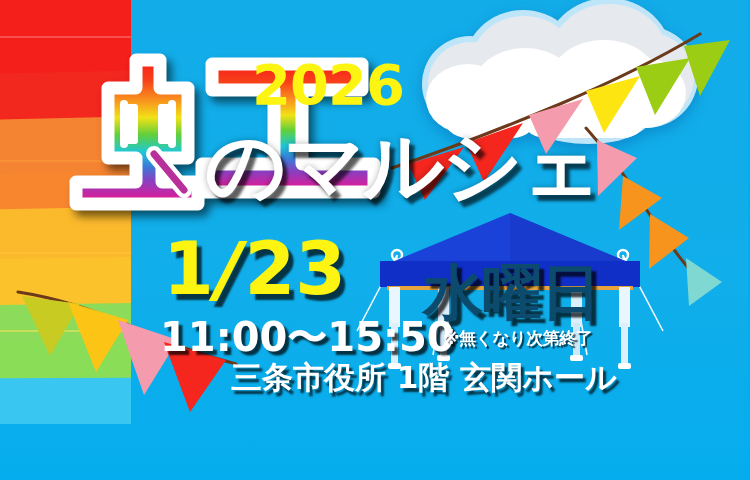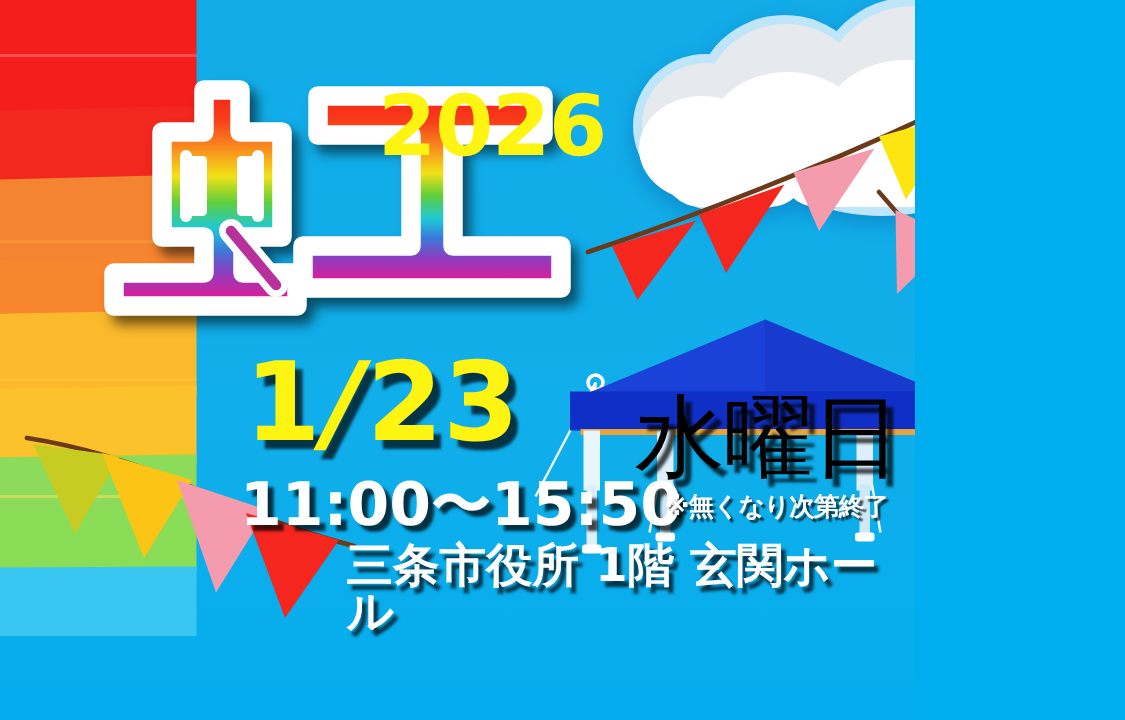--- a/index.html
+++ b/index.html
@@ -2,21 +2,21 @@
 <html><head>
 <meta charset="utf-8">
 <style>
   html,body{margin:0;padding:0;}
   body{
     width:750px;height:480px;overflow:hidden;
     font-family:"Liberation Sans","DejaVu Sans",sans-serif;
     background:#00AEEF;
   }
   #poster{
-    position:relative;width:610px;height:480px;overflow:hidden;
+    position:relative;width:748px;height:480px;overflow:hidden;
     background:#0FAEE8;
   }
 
   
   .sky{
     position:absolute;inset:0;
     background:linear-gradient(180deg,#12ACE9 0%,#10AEEA 60%,#05ADEE 100%);
   }
 
   
@@ -81,21 +81,21 @@
     font-size:73px;font-weight:bold;color:#FDF411;line-height:1;
     font-family:"DejaVu Sans","Liberation Sans",sans-serif;
     letter-spacing:0px;
     text-shadow:5px 6px 2px rgba(0,0,0,.70);
   }
   .date-line .slash{font-style:italic;display:inline-block;padding:0 2px;}
 
   
   .weekday{
     position:absolute;left:423px;top:262px;
-    font-size:60px;font-weight:normal;color:#000000;line-height:1;
+    font-size:60px;font-weight:bold;color:#0c4a6e;line-height:1;
     letter-spacing:-1px;
     font-family:"DejaVu Sans","Liberation Sans",sans-serif;
     text-shadow:5px 5px 2px rgba(0,0,0,.72);
   }
 
   
   .time{
     position:absolute;left:160px;top:317px;
     font-size:40px;font-weight:bold;color:#FFFFFF;line-height:1;
     letter-spacing:0px;
@@ -263,20 +263,21 @@
         <path d="M110,62 L110,102"></path>
       </g>
 
       <path d="M92,112 L122,148" stroke="#FFFFFF" stroke-width="16" stroke-linecap="round" fill="none"></path>
       <path d="M92,112 L122,148" stroke="#B8309A" stroke-width="7" stroke-linecap="round" fill="none"></path>
     </svg>
   </div>
 
   <div class="year">2026</div>
 
+  <div class="subtitle">のマルシェ</div>
 
   <div class="date-line">
     <span>1</span><span class="slash">/</span><span>23</span>
   </div>
 
   <div class="weekday">水曜日</div>
 
   <div class="time">11:00〜15:50</div>
 
   <div class="note">※無くなり次第終了</div>

